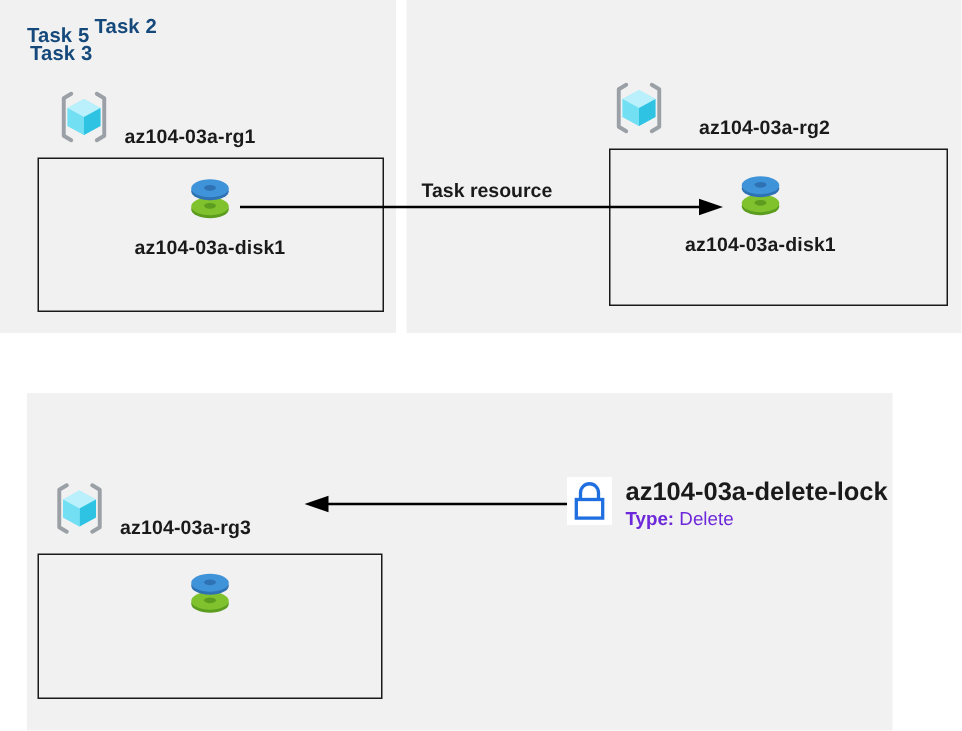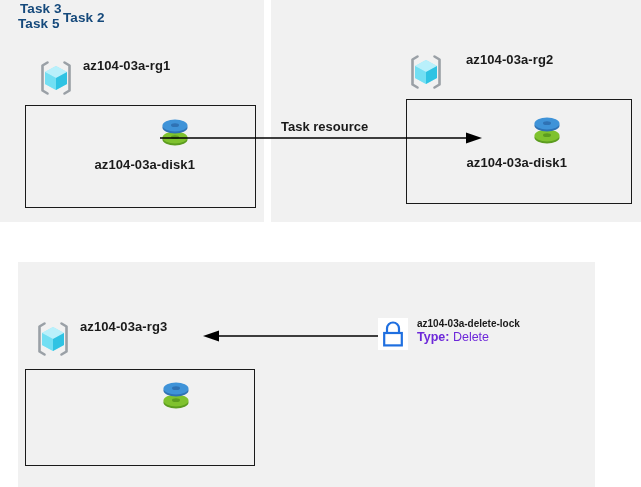--- a/index.html
+++ b/index.html
@@ -32,71 +32,71 @@
   .panel-title {
     position: absolute;
     font-size: 13.5px;
     font-weight: bold;
     color: #15497b;
     letter-spacing: .1px;
     white-space: nowrap;
   }
   #title-task1 { left: 18px;  top: 16px; }
   #title-task2 { left: 27px;  top: 10px; margin-left: 36px; }
-  #title-task3 { left: 20px;  top: 1px; }
+  #title-task3 { left: 20px;  top: 28px; }
 
   
   .inner-box {
     position: absolute;
     border: 1.4px solid #1a1a1a;
     background: transparent;
     box-sizing: border-box;
   }
   #box-task1 { left: 25px;  top: 105px; width: 231px; height: 103px; }
   #box-task2 { left: 406px; top: 99px;  width: 226px; height: 105px; }
   #box-task3 { left: 25px;  top: 369px; width: 230px; height: 97px; }
 
   
   .node {
     position: absolute;
     display: flex;
-    align-items: flex-start;
+    align-items: flex-end;
     gap: 7px;
     white-space: nowrap;
   }
   .node-label {
     font-size: 13px;
     font-weight: bold;
     color: #1a1a1a;
     letter-spacing: .1px;
   }
   .node-stack {
     position: absolute;
     display: flex;
     flex-direction: column;
-    align-items: flex-end;
+    align-items: center;
     white-space: nowrap;
   }
   .node-stack .node-label { margin-top: 5px; }
 
   
   #rg1 { left: 36px;  top: 58px; }
   #rg2 { left: 406px; top: 52px; gap: 20px; }
   #rg3 { left: 33px;  top: 319px; }
 
   
   #disk1-task1 { left: 85px;  top: 112px; width: 110px; }
   #disk1-task2 { left: 447px; top: 110px; width: 120px; }
   #disk2-task3 { left: 84px;  top: 375px; width: 112px; }
 
   
   #lock-node { left: 378px; top: 318px; align-items: flex-start; gap: 9px; }
   .lock-text { display: flex; flex-direction: column; line-height: 1.22; }
   .lock-title {
-    font-size: 10px;
+    font-size: 17px;
     font-weight: bold;
     color: #1a1a1a;
   }
   .lock-type {
     font-size: 12.5px;
     color: #6d28d9;
   }
   .lock-type b { font-weight: bold; }
 
   

